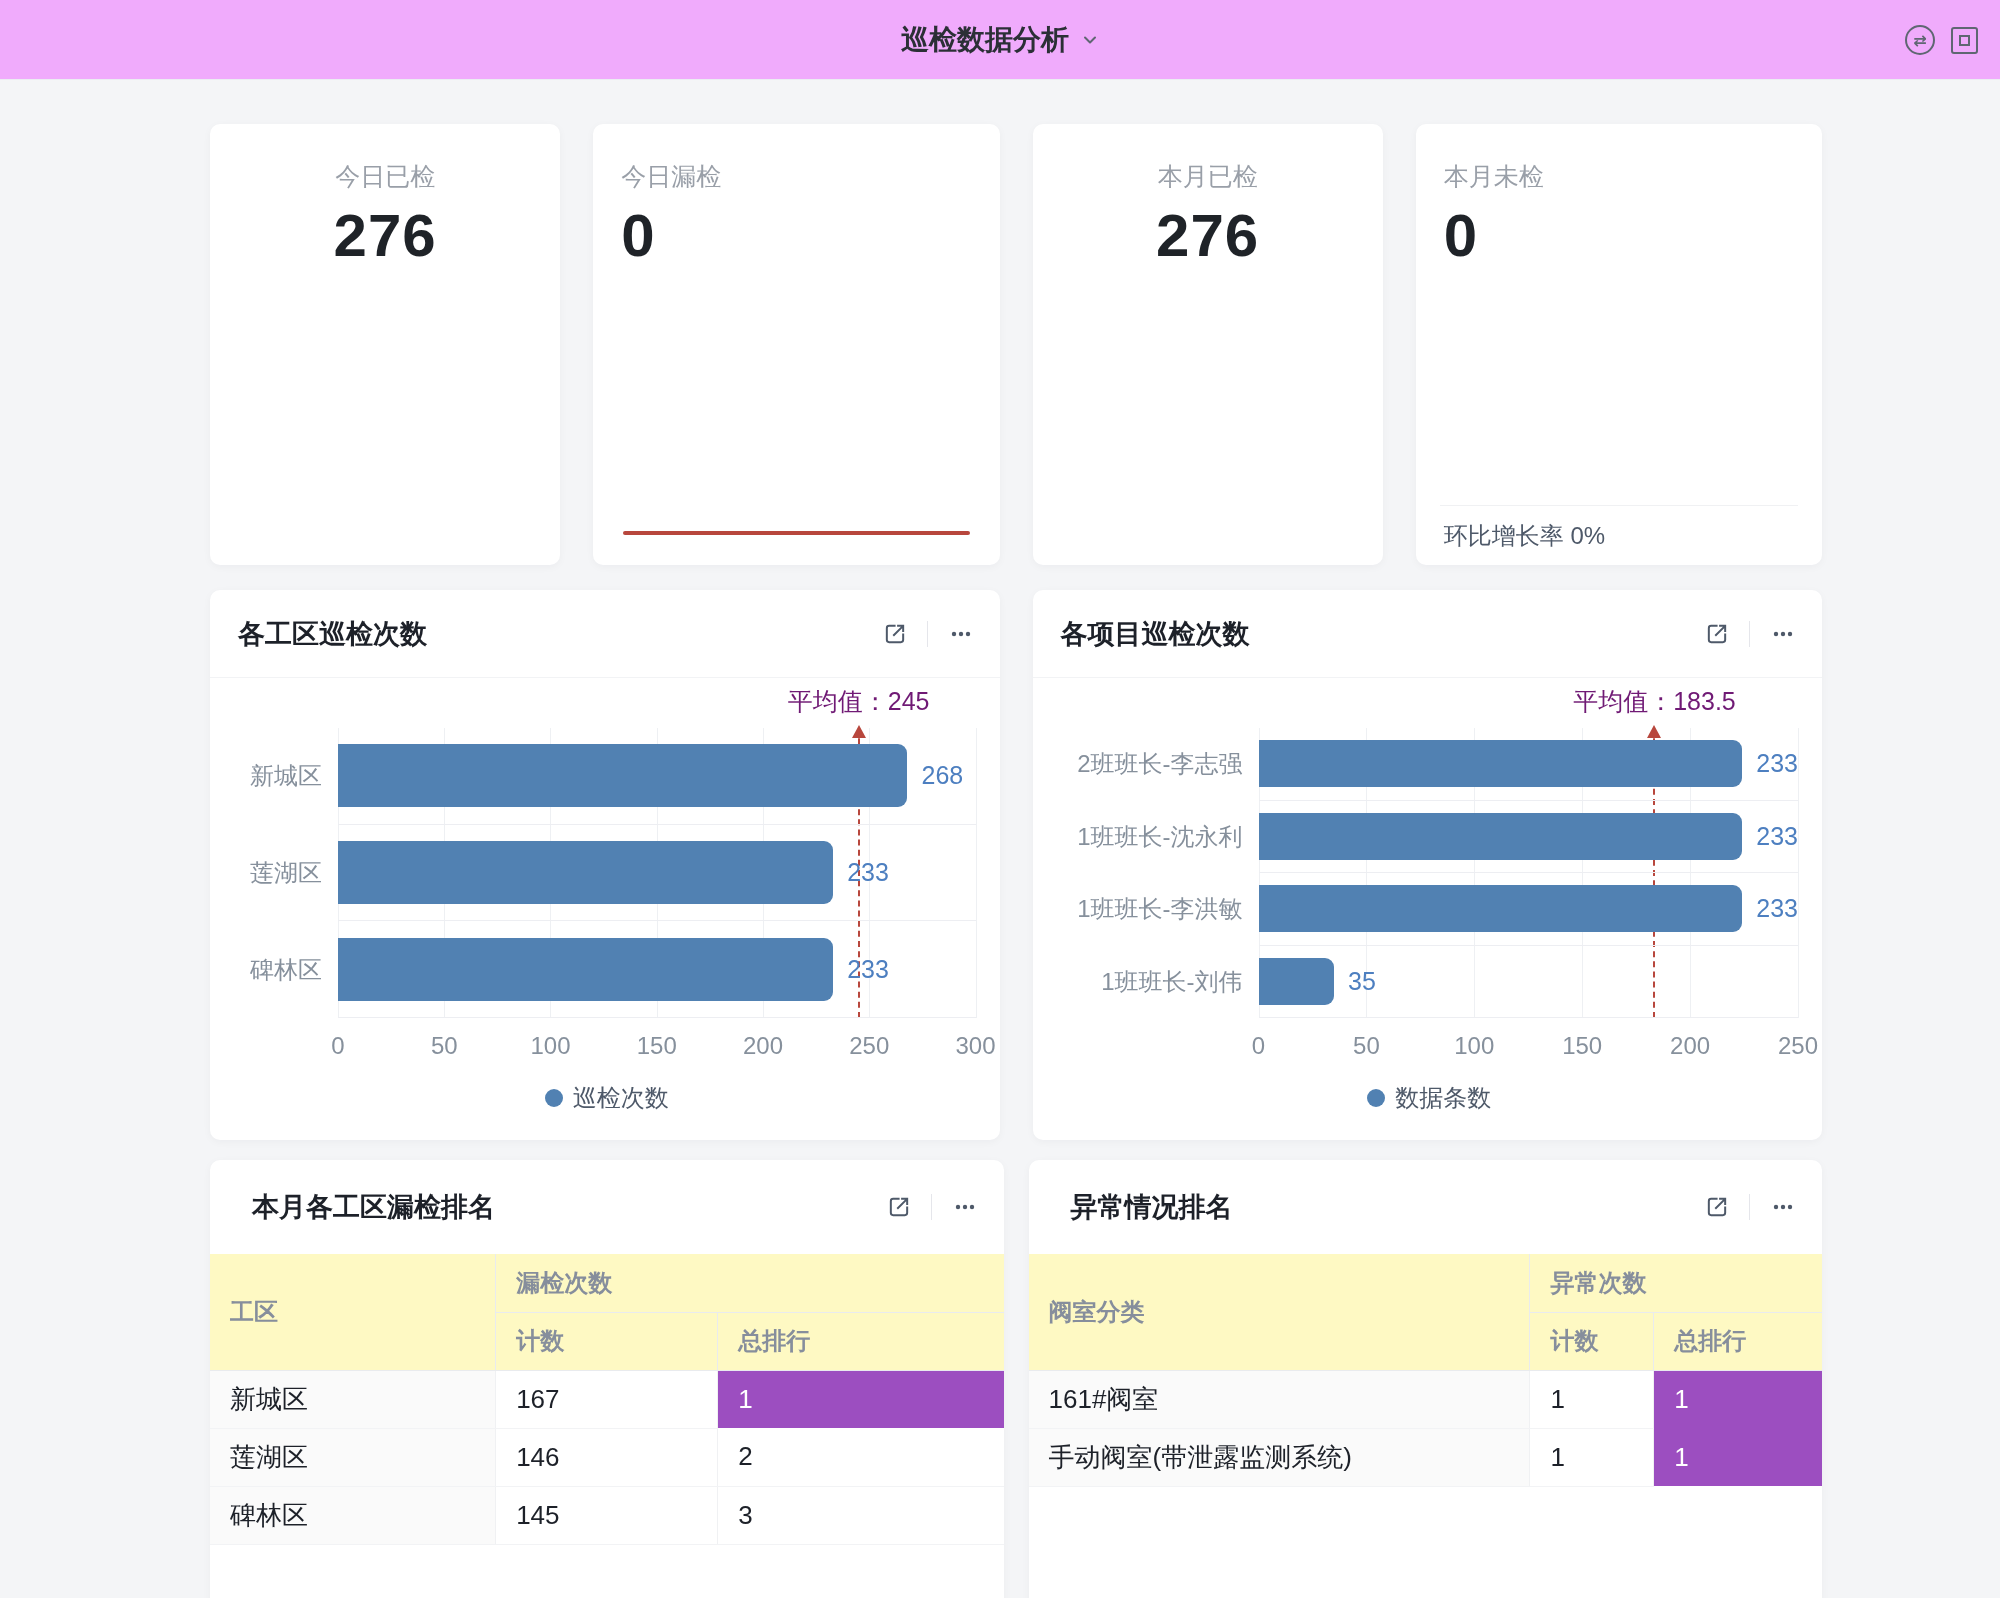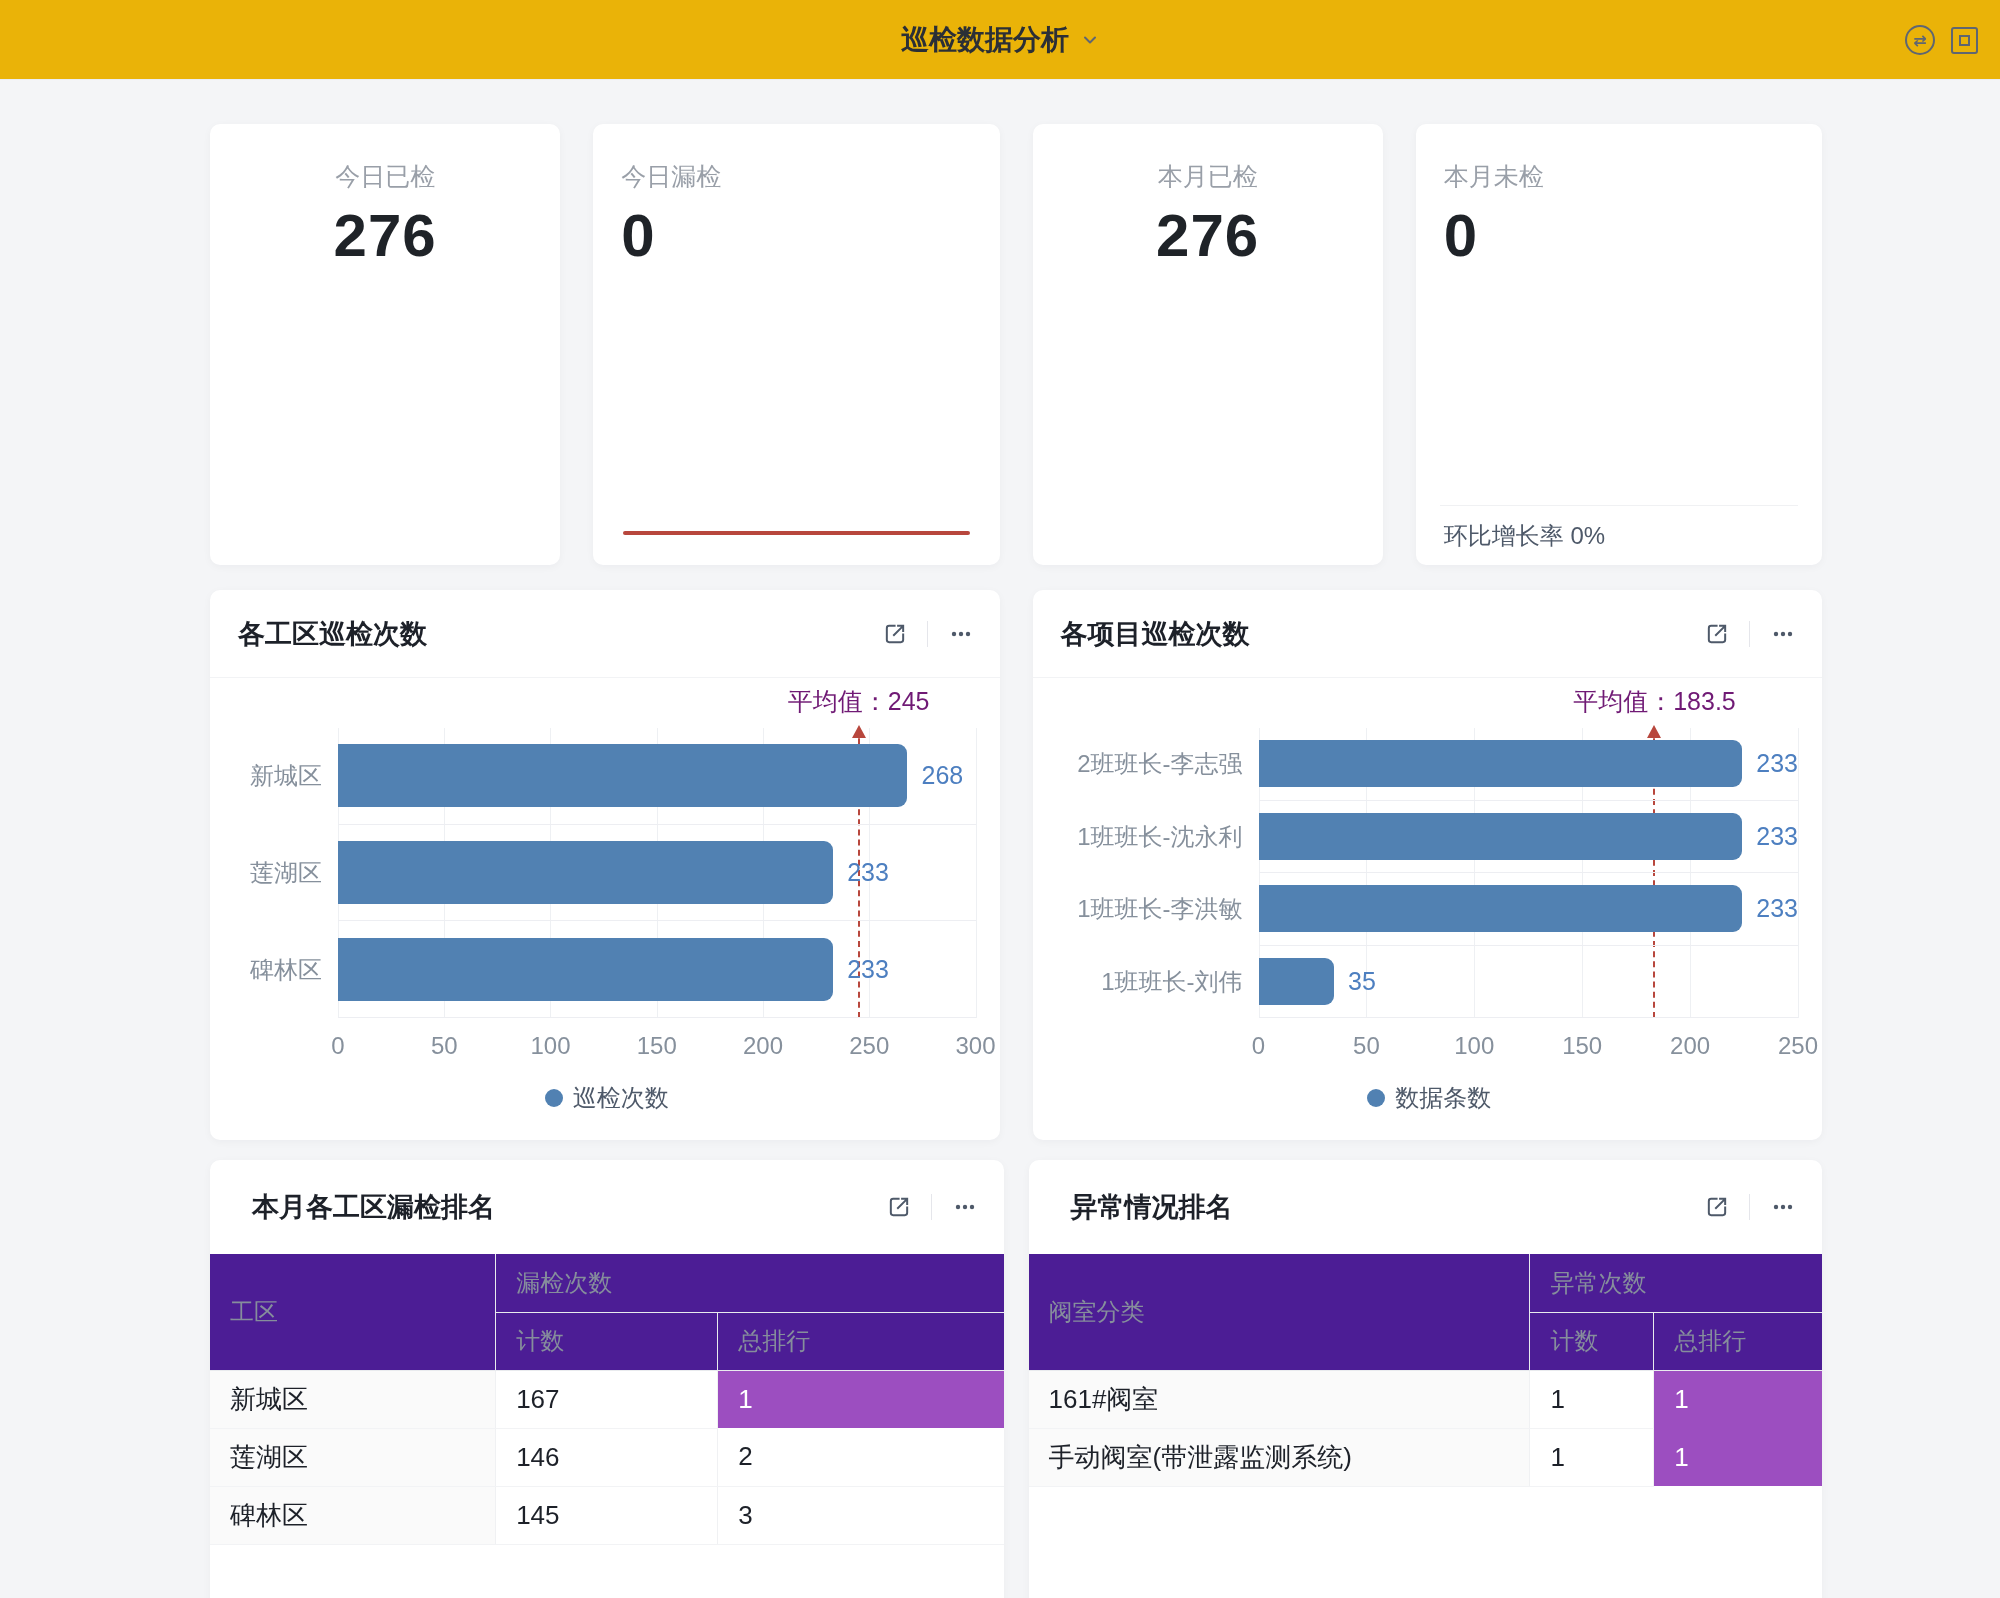--- a/index.html
+++ b/index.html
@@ -4,21 +4,21 @@
 <style>
   * { margin:0; padding:0; box-sizing:border-box; }
   html,body { width:2000px; height:1598px; overflow:hidden; }
   body {
     font-family:"Liberation Sans","DejaVu Sans",sans-serif;
     background:#f4f5f7; color:#1d2129;
     position:relative;
   }
   
   .topbar {
-    position:relative; height:80px; background:#eab308;
+    position:relative; height:80px; background:#f0abfc;
     border-bottom:1px solid #ebeef2;
   }
   .topbar-title {
     position:absolute; left:50%; top:0; transform:translateX(-50%);
     height:80px; display:flex; align-items:center; gap:12px; cursor:pointer;
   }
   .topbar-title .t { font-size:28px; font-weight:700; color:#2b2f36; }
   .chev { width:18px; height:18px; }
   .topbar-icons {
     position:absolute; right:22px; top:0; height:80px;
@@ -111,21 +111,21 @@
     font-size:24px; color:#86909c;
   }
   .legend { height:56px; display:flex; align-items:center; justify-content:center; gap:10px; cursor:pointer; }
   .legend-dot { width:18px; height:18px; border-radius:50%; background:var(--bar); }
   .legend-label { font-size:24px; color:#4e5969; }
   
   .tcard .card-head { height:94px;padding-left:42px; }
   table { width:100%; border-collapse:collapse; table-layout:fixed; }
   th, td { text-align:left; padding-left:20px; vertical-align:middle; }
   thead th {
-    background:#4c1d95; font-weight:400; color:#868e9c; font-size:24px; height:58px;
+    background:#fef9c3; font-weight:700; color:#868e9c; font-size:24px; height:58px;
   }
   th.th-group { border-bottom:1px solid #e9ebee; border-left:1px solid #e9ebee; }
   th.th-sub   { border-left:1px solid #e9ebee; }
   thead tr:last-child th, th.th-col1 { border-bottom:1px solid #e9ebee; }
   tbody td { height:58px; font-size:26px; color:#1d2129; border-bottom:1px solid #f2f3f5; }
   td.c-name  { background:#fafafa; }
   td.c-count, td.c-rank { border-left:1px solid #f0f1f3; }
   td.rank-hl { background:var(--purple); color:#ffffff; border-bottom:none; }
   
   .table-0 col.c1 { width:36%; }  .table-0 col.c2 { width:28%; }  .table-0 col.c3 { width:36%; }

